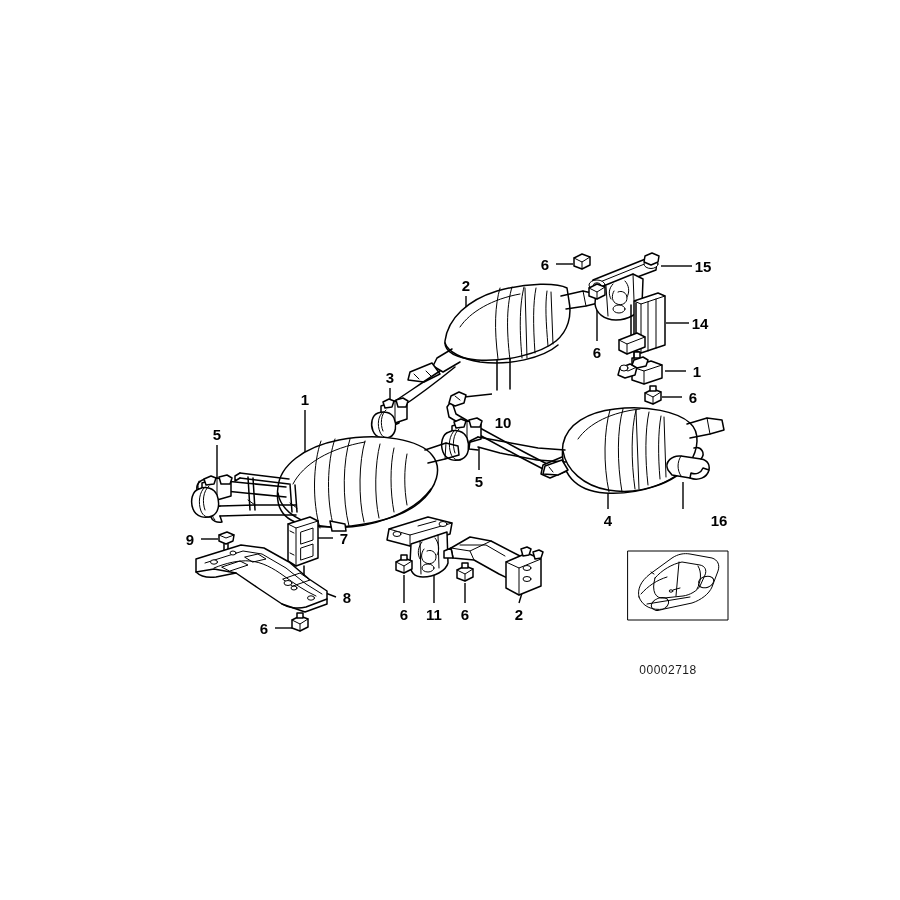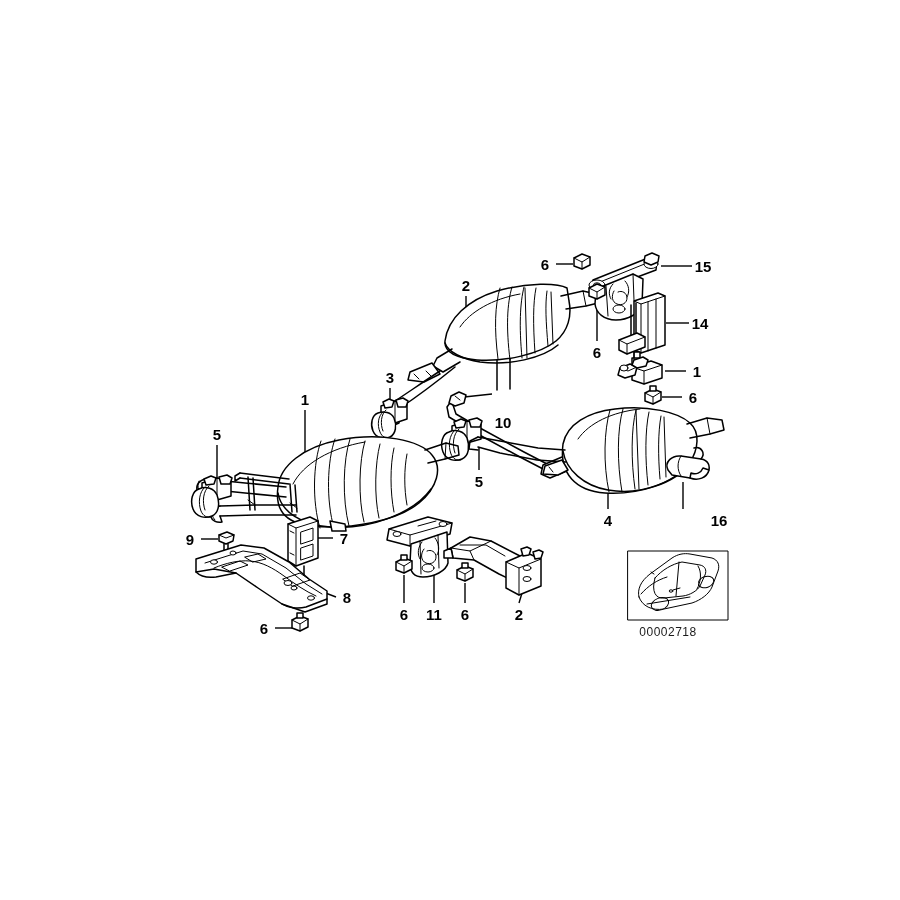--- a/index.html
+++ b/index.html
@@ -40,20 +40,21 @@
     letter-spacing: 0px;
   }
   #image-id-text {
     position: absolute;
     font-family: "Liberation Sans", sans-serif;
     font-size: 12px;
     color: #1a1a1a;
     letter-spacing: 0.5px;
     white-space: nowrap;
     transform: translate(-50%, -50%);
+    margin-top: 38px;
   }
 </style>
 </head>
 <body>
 
 <div id="diagram-root">
 
   <svg id="parts-svg" viewBox="0 0 900 900">
     <defs>
       <style>

